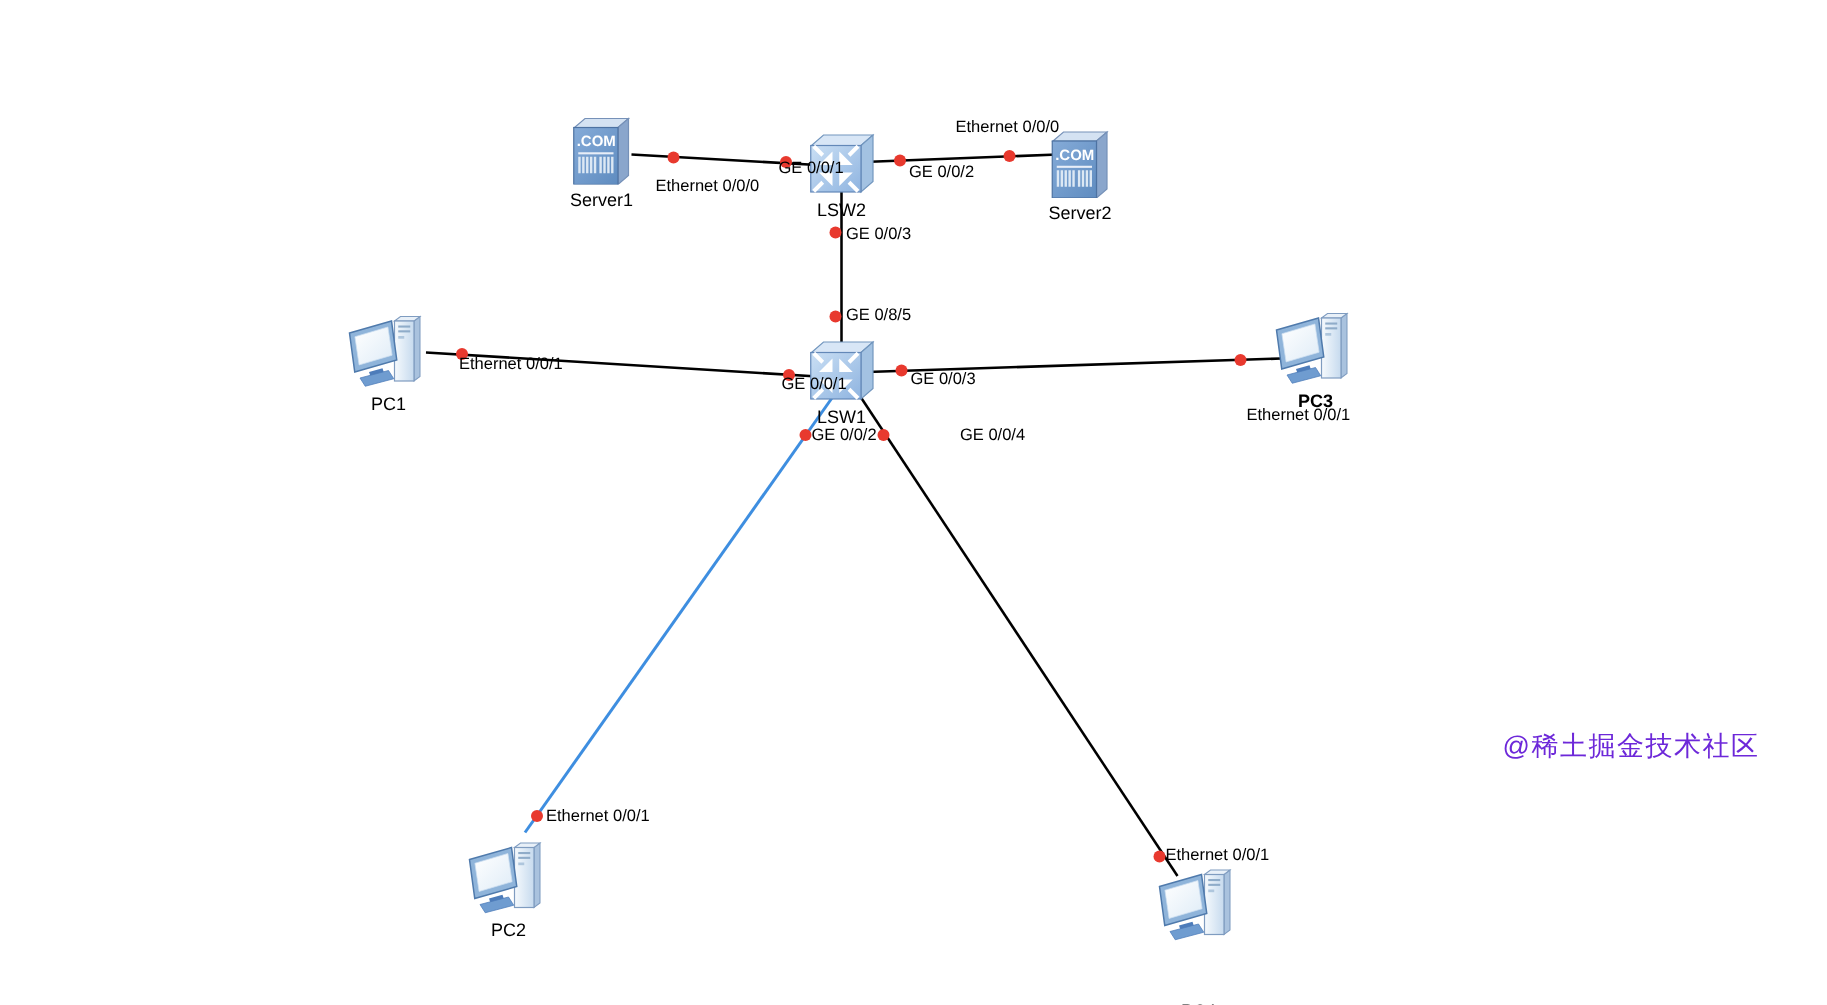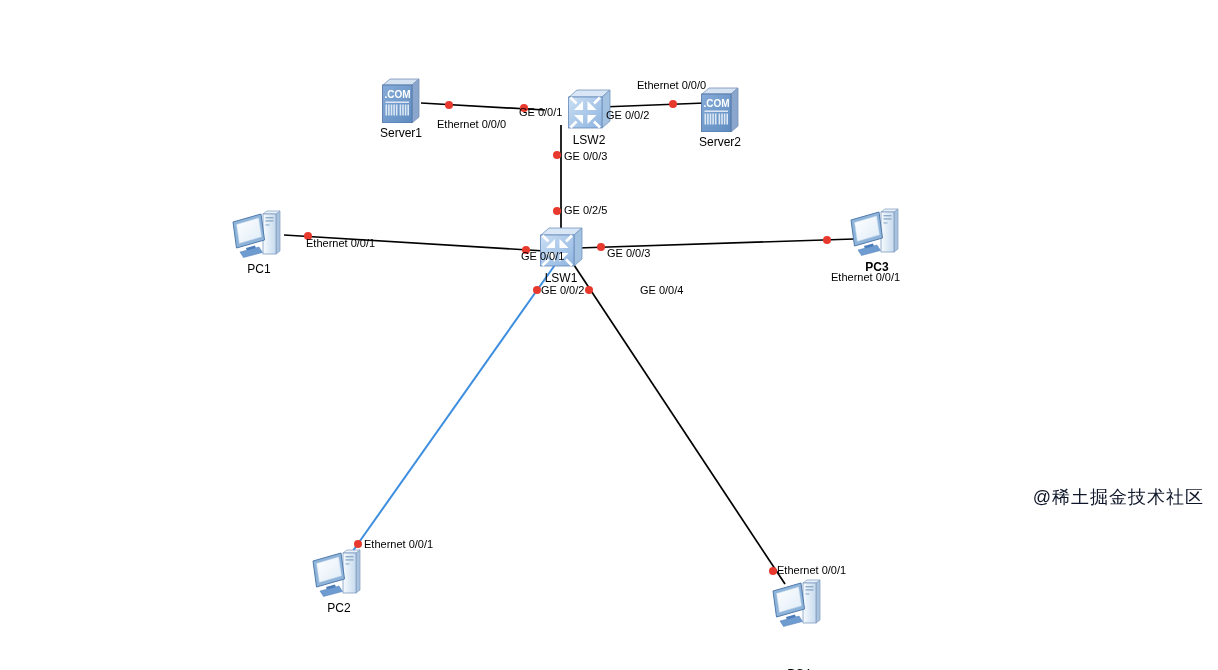--- a/index.html
+++ b/index.html
@@ -12,22 +12,22 @@
   #nodes .node{
     position:absolute;z-index:2;width:90px;display:flex;flex-direction:column;align-items:center;
   }
   .node-label{
     font-size:12px;line-height:13px;color:#000;margin-top:4px;white-space:nowrap;text-align:center;
   }
   .port-label{
     position:absolute;z-index:3;font-size:11px;line-height:12px;color:#000;white-space:nowrap;
   }
   #watermark{
-    position:absolute;right:14px;bottom:17px;z-index:4;
-    font-size:18px;color:#0f172a;letter-spacing:1px;
+    position:absolute;right:45px;bottom:17px;z-index:4;
+    font-size:18px;color:#6d28d9;letter-spacing:1px;
   }
 </style>
 </head>
 <body>
 
 <div id="stage">
   <svg id="wires" width="1218" height="670">
       <line x1="421" y1="103" x2="545" y2="110" stroke="#000000" stroke-width="1.7"></line>
       <line x1="576" y1="108" x2="705" y2="103" stroke="#000000" stroke-width="1.7"></line>
       <line x1="561" y1="125" x2="561" y2="235" stroke="#000000" stroke-width="1.7"></line>
@@ -71,21 +71,21 @@
             <rect x="12.3" y="27.5" width="1.6" height="11"></rect>
         <rect x="14.9" y="27.5" width="1.6" height="11"></rect>
         <rect x="18.6" y="27.5" width="1.6" height="11"></rect>
             <rect x="21.2" y="27.5" width="1.6" height="11"></rect>
         <rect x="23.8" y="27.5" width="1.6" height="11"></rect>
             <rect x="26.4" y="27.5" width="1.6" height="11"></rect>
       </g>
     </svg>
     <div class="node-label">Server1</div>
   </div>
-      <div class="node node-switch" style="left: 544px; top: 88px;">
+      <div class="node node-switch" style="left: 516px; top: 88px;">
     <svg width="44" height="42" viewBox="0 0 44 42">
       <defs>
         <linearGradient id="swF" x1="0" y1="0" x2="1" y2="1">
           <stop offset="0" stop-color="#cadff4"></stop>
               <stop offset="1" stop-color="#8fb4e0"></stop>
         </linearGradient>
       </defs>
       <polygon points="2,9 10,2 43,2 35,9" fill="#d8e6f6" stroke="#7296be" stroke-width="0.8"></polygon>
       <polygon points="35,9 43,2 43,33 35,40" fill="#a3c2e2" stroke="#7296be" stroke-width="0.8"></polygon>
       <rect x="1.5" y="9" width="33.5" height="31" fill="url(#swF)" stroke="#6388b8" stroke-width="0.8"></rect>
@@ -192,21 +192,21 @@
       <rect x="33.5" y="8" width="8" height="1.4" fill="#8facc9"></rect>
       <rect x="33.5" y="11.2" width="8" height="1.4" fill="#8facc9"></rect>
       <rect x="33.5" y="15" width="4" height="1.8" fill="#aec6dd"></rect>
       <polygon points="1,13 29,5 32.5,31 4.5,39" fill="#8fb4da" stroke="#4f7aac" stroke-width="1"></polygon>
       <polygon points="4.6,15.5 26.6,9 29.4,27.8 7.4,34.3" fill="url(#pcS)" stroke="#cddff0" stroke-width="0.5"></polygon>
       <polygon points="14,39 23,36.5 24.5,41 15.5,43.5" fill="#4d7cba"></polygon>
       <polygon points="8,43 27,38 30.5,43.5 11.5,48.5" fill="#6f9cd0" stroke="#4d7cba" stroke-width="0.5"></polygon>
     </svg>
     <div class="node-label">PC3</div>
   </div>
-      <div class="node node-pc" style="left: 294px; top: 548px;">
+      <div class="node node-pc" style="left: 294px; top: 560px;">
     <svg width="54" height="50" viewBox="0 0 54 50">
       <defs>
         <linearGradient id="pcT" x1="0" y1="0" x2="1" y2="0">
           <stop offset="0" stop-color="#f6fafd"></stop>
               <stop offset="1" stop-color="#c6daee"></stop>
         </linearGradient>
         <linearGradient id="pcS" x1="0" y1="0" x2="1" y2="1">
           <stop offset="0" stop-color="#ffffff"></stop>
               <stop offset="1" stop-color="#dfecf7"></stop>
         </linearGradient>
@@ -249,21 +249,21 @@
     </svg>
     <div class="node-label">PC4</div>
   </div>
     </div>
   <div id="labels">
       <div class="port-label" style="left: 437px; top: 118px;">Ethernet 0/0/0</div>
       <div class="port-label" style="left: 519px; top: 106px;">GE 0/0/1</div>
       <div class="port-label" style="left: 606px; top: 109px;">GE 0/0/2</div>
       <div class="port-label" style="left: 637px; top: 79px;">Ethernet 0/0/0</div>
       <div class="port-label" style="left: 564px; top: 150px;">GE 0/0/3</div>
-      <div class="port-label" style="left: 564px; top: 204px;">GE 0/2/5</div>
+      <div class="port-label" style="left: 564px; top: 204px;">GE 0/8/5</div>
       <div class="port-label" style="left: 306px; top: 237px;">Ethernet 0/0/1</div>
       <div class="port-label" style="left: 521px; top: 250px;">GE 0/0/1</div>
       <div class="port-label" style="left: 607px; top: 247px;">GE 0/0/3</div>
       <div class="port-label" style="left: 831px; top: 271px;">Ethernet 0/0/1</div>
       <div class="port-label" style="left: 541px; top: 284px;">GE 0/0/2</div>
       <div class="port-label" style="left: 364px; top: 538px;">Ethernet 0/0/1</div>
       <div class="port-label" style="left: 592px; top: 284px; padding-left: 48px;">GE 0/0/4</div>
       <div class="port-label" style="left: 777px; top: 564px;">Ethernet 0/0/1</div>
     </div>
   <div id="watermark">@稀土掘金技术社区</div>

